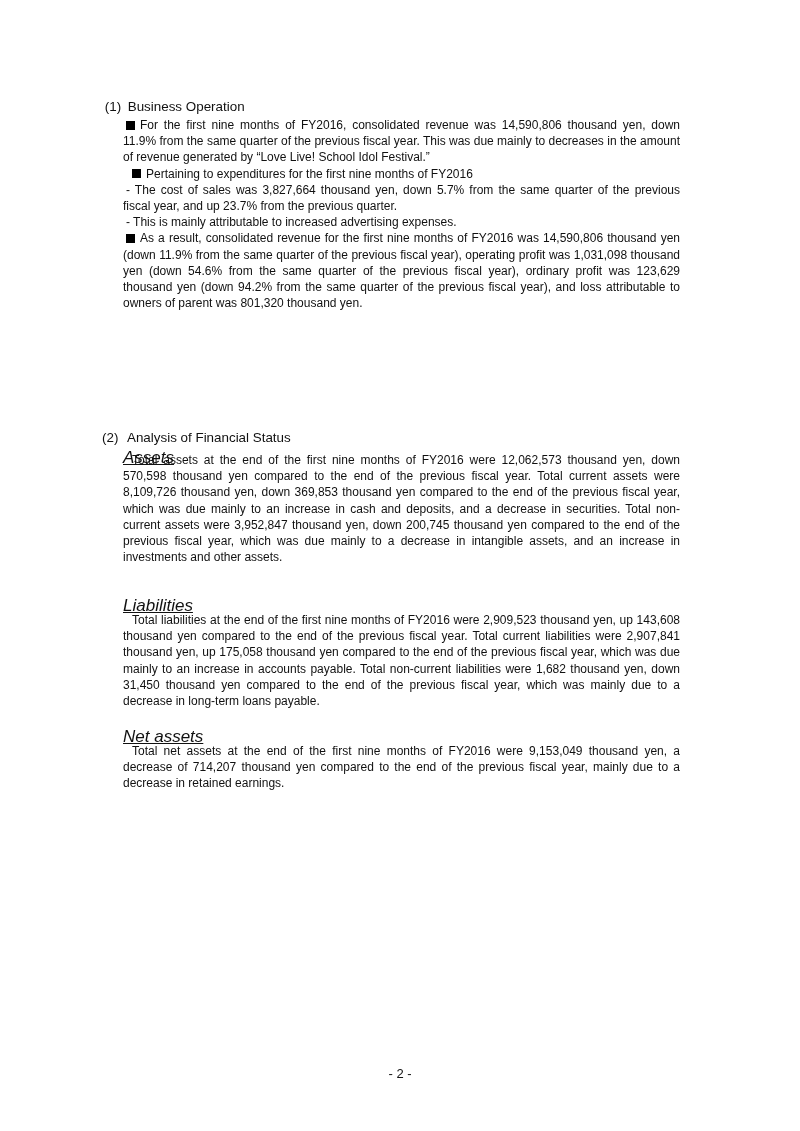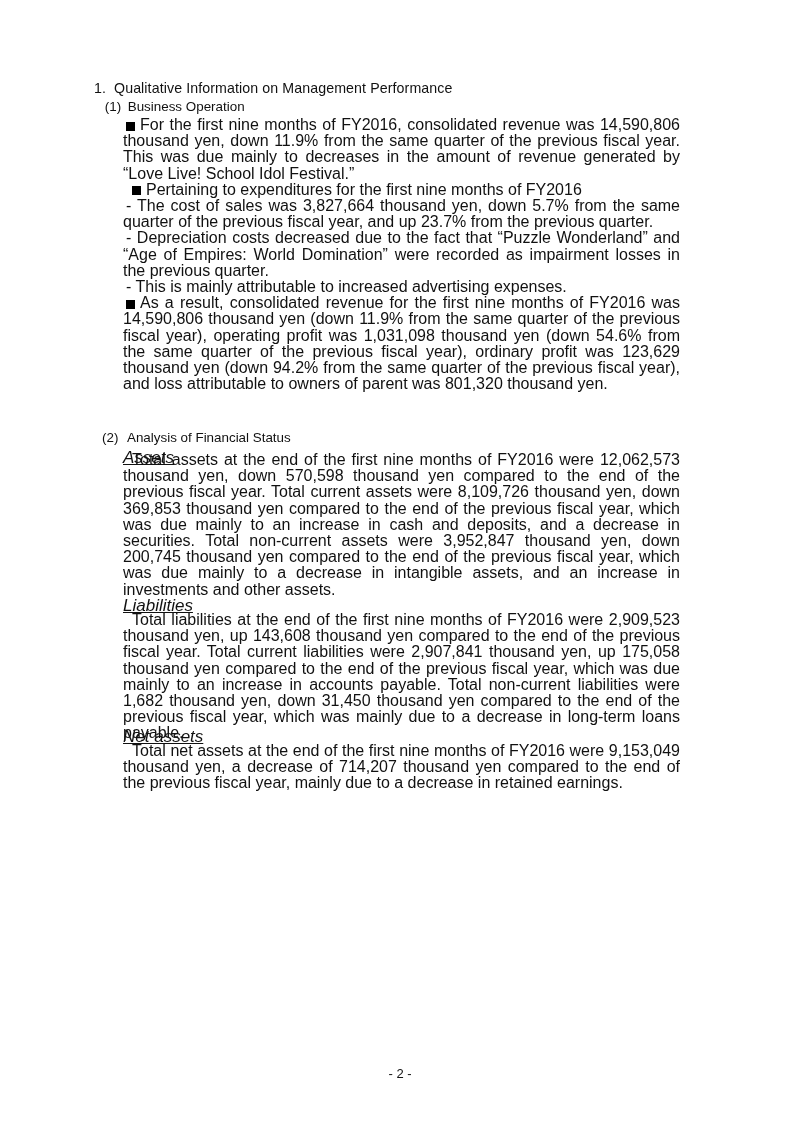--- a/index.html
+++ b/index.html
@@ -13,21 +13,21 @@
       font-size: 14.2px; letter-spacing: 0.1px;
     }
     .h1 .num { display: inline-block; width: 20px; }
     .h2 {
       position: absolute; left: 102px;
       font-size: 13.4px;
     }
     .h2 .num { display: inline-block; width: 22px; }
     .body {
       position: absolute; left: 123px; width: 557px;
-      font-size: 16px; line-height: 16.2px; text-align: justify;
+      font-size: 12px; line-height: 16.2px; text-align: justify;
     }
     .body p { margin: 0; }
     .sub {
       position: absolute; left: 123px;
       font-size: 17px; font-style: italic; text-decoration: underline;
     }
     .sq {
       display: inline-block; width: 9px; height: 9px; background: #000;
       margin-right: 5px; vertical-align: -0.5px;
     }
@@ -36,33 +36,29 @@
     .footer {
       position: absolute; left: 0; width: 800px; top: 1066px;
       text-align: center; font-size: 13px;
     }
   </style>
 </head>
 <body>
 
 <div class="page">
 
-  <div class="h1">
-    <span class="num">1.</span><span>Qualitative Information on Management Performance</span>
-  </div>
 
   <div class="h2" style="top:99px;text-align:center;">
     <span class="num">(1)</span> <span>Business Operation</span>
   </div>
 
   <div class="body" style="top:117px;">
     <p class="indent1"><span class="sq"></span><span>For the first nine months of FY2016, consolidated revenue was 14,590,806 thousand yen, down 11.9% from the same quarter of the previous fiscal year. This was due mainly to decreases in the amount of revenue generated by “Love Live! School Idol Festival.”</span></p>
     <p class="indent2"><span class="sq"></span><span>Pertaining to expenditures for the first nine months of FY2016</span></p>
     <p class="indent1">- The cost of sales was 3,827,664 thousand yen, down 5.7% from the same quarter of the previous fiscal year, and up 23.7% from the previous quarter.</p>
-    <p class="indent1">- Depreciation costs decreased due to the fact that “Puzzle Wonderland” and “Age of Empires: World Domination” were recorded as impairment losses in the previous quarter.</p>
     <p class="indent1">- This is mainly attributable to increased advertising expenses.</p>
     <p class="indent1"><span class="sq"></span><span>As a result, consolidated revenue for the first nine months of FY2016 was 14,590,806 thousand yen (down 11.9% from the same quarter of the previous fiscal year), operating profit was 1,031,098 thousand yen (down 54.6% from the same quarter of the previous fiscal year), ordinary profit was 123,629 thousand yen (down 94.2% from the same quarter of the previous fiscal year), and loss attributable to owners of parent was 801,320 thousand yen.</span></p>
   </div>
 
   <div class="h2" style="top:430px;">
     <span class="num">(2)</span> <span>Analysis of Financial Status</span>
   </div>
 
   <div class="sub" style="top:448px;">Assets</div>
   <div class="body" style="top:452px;">

